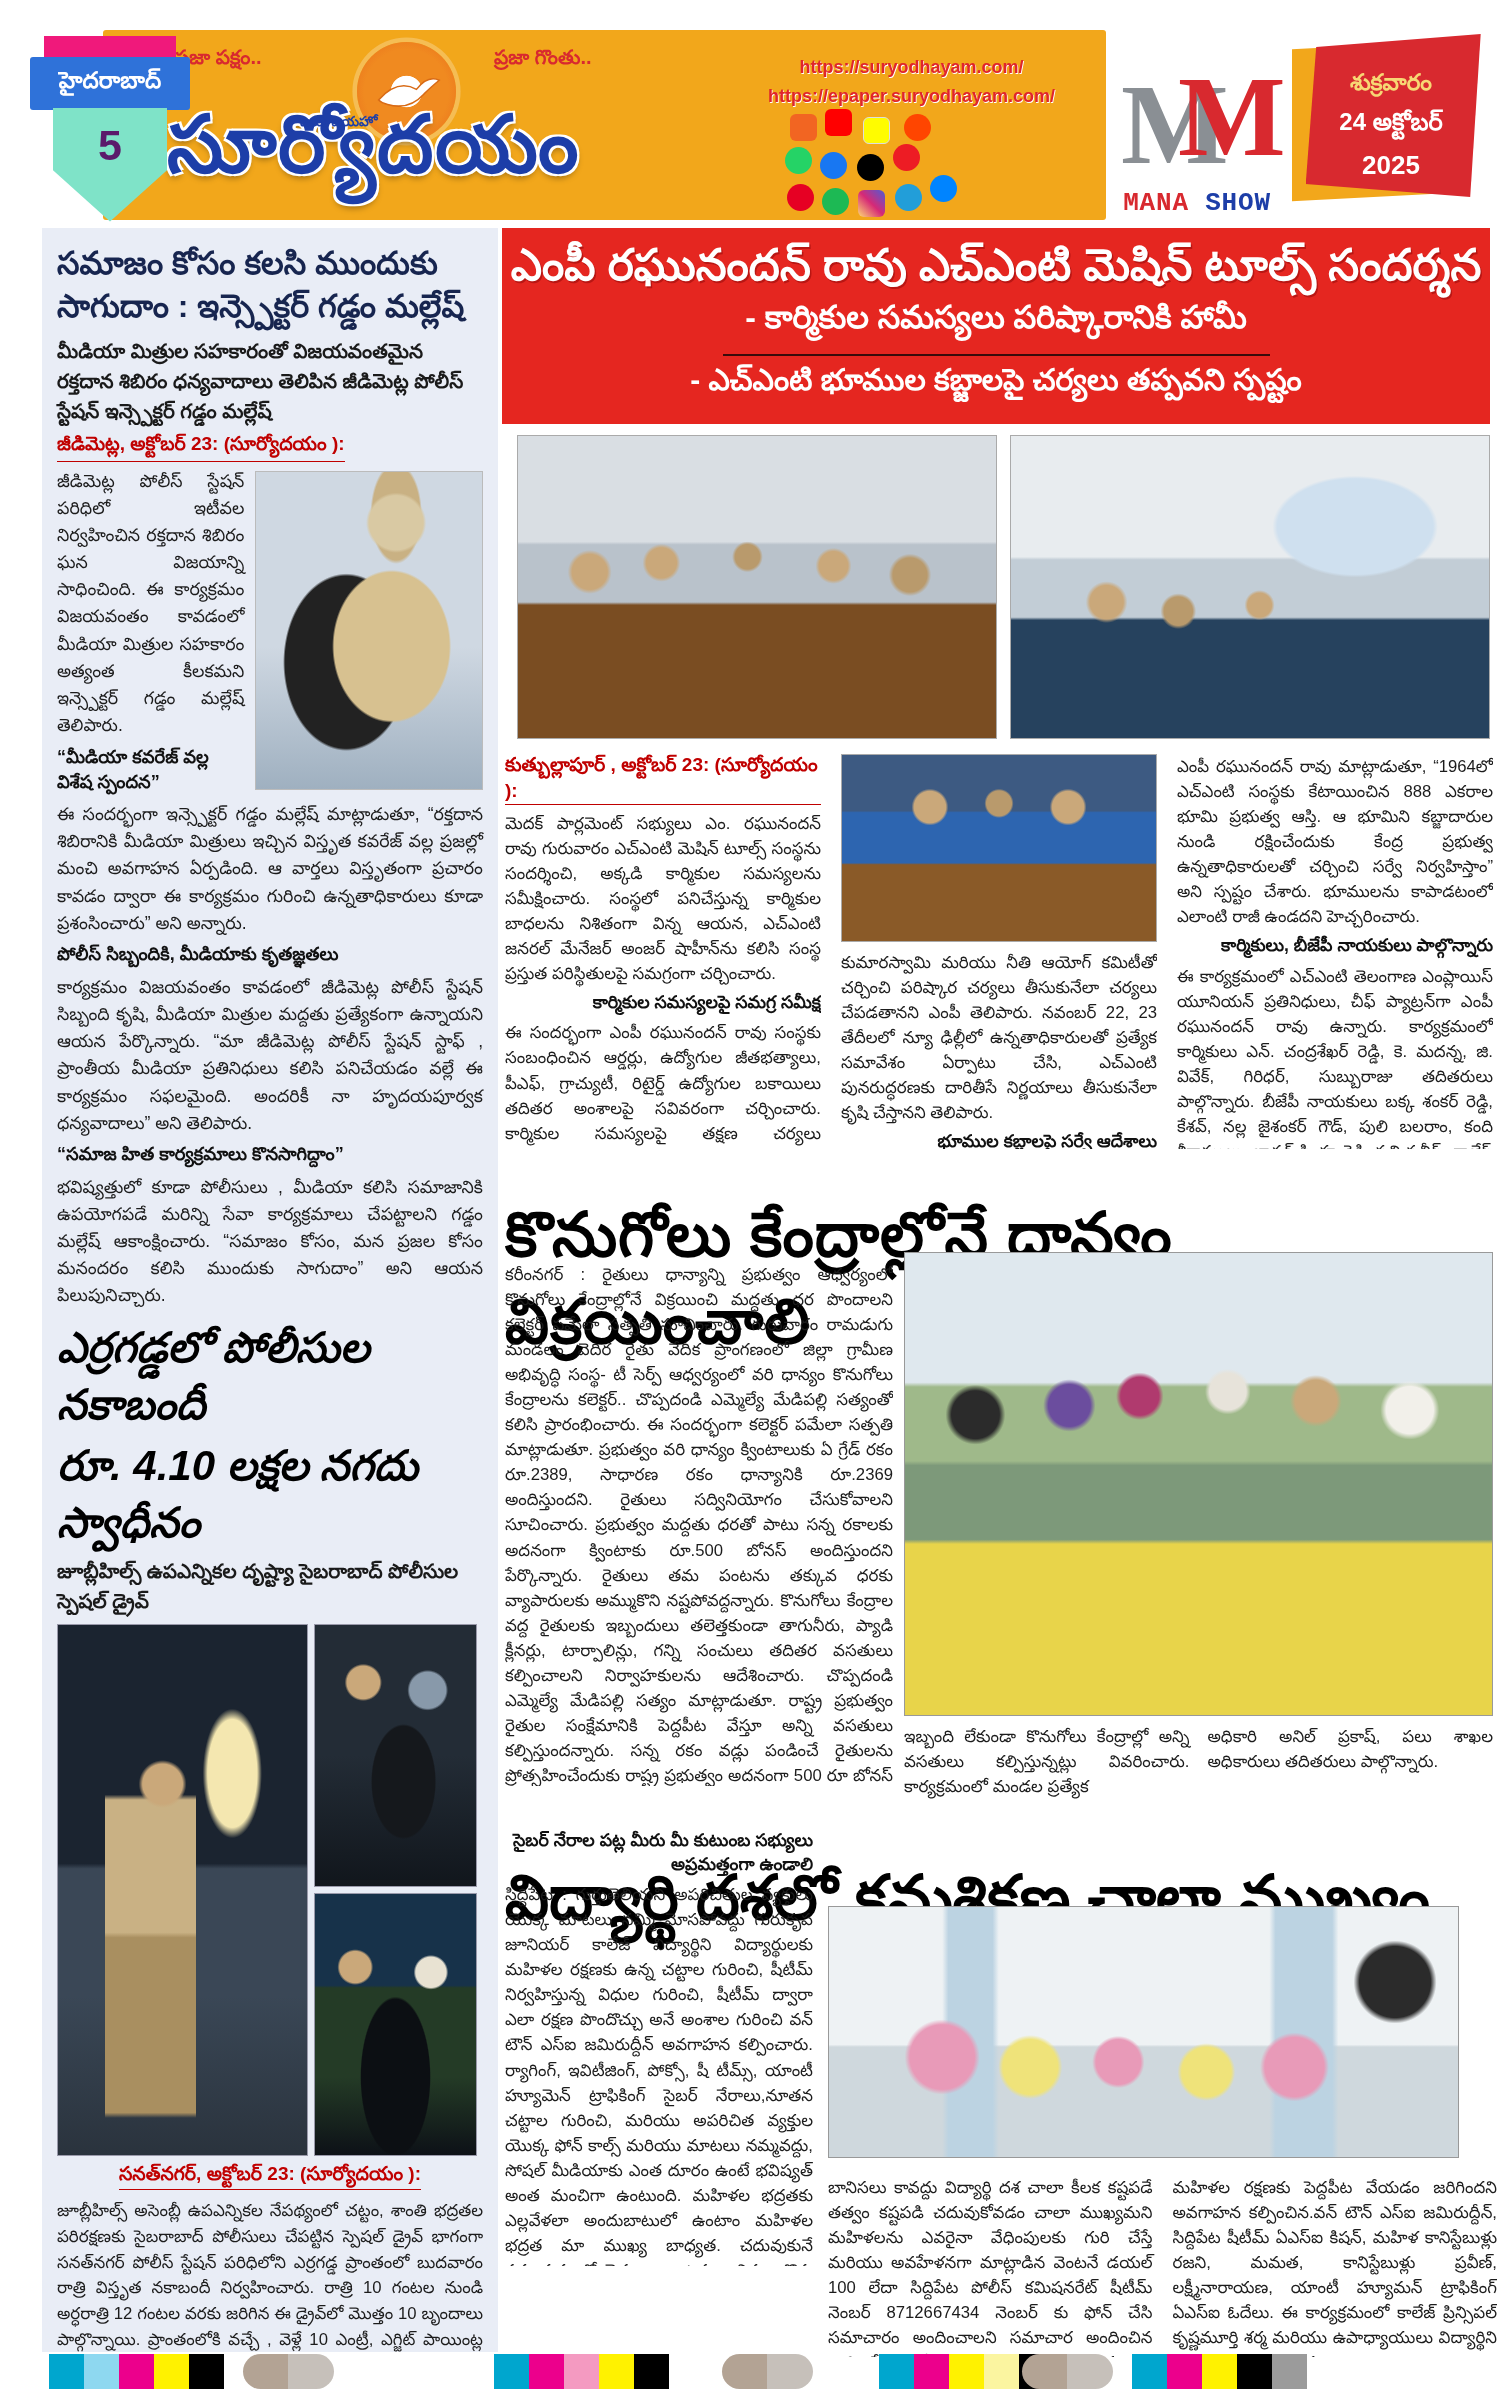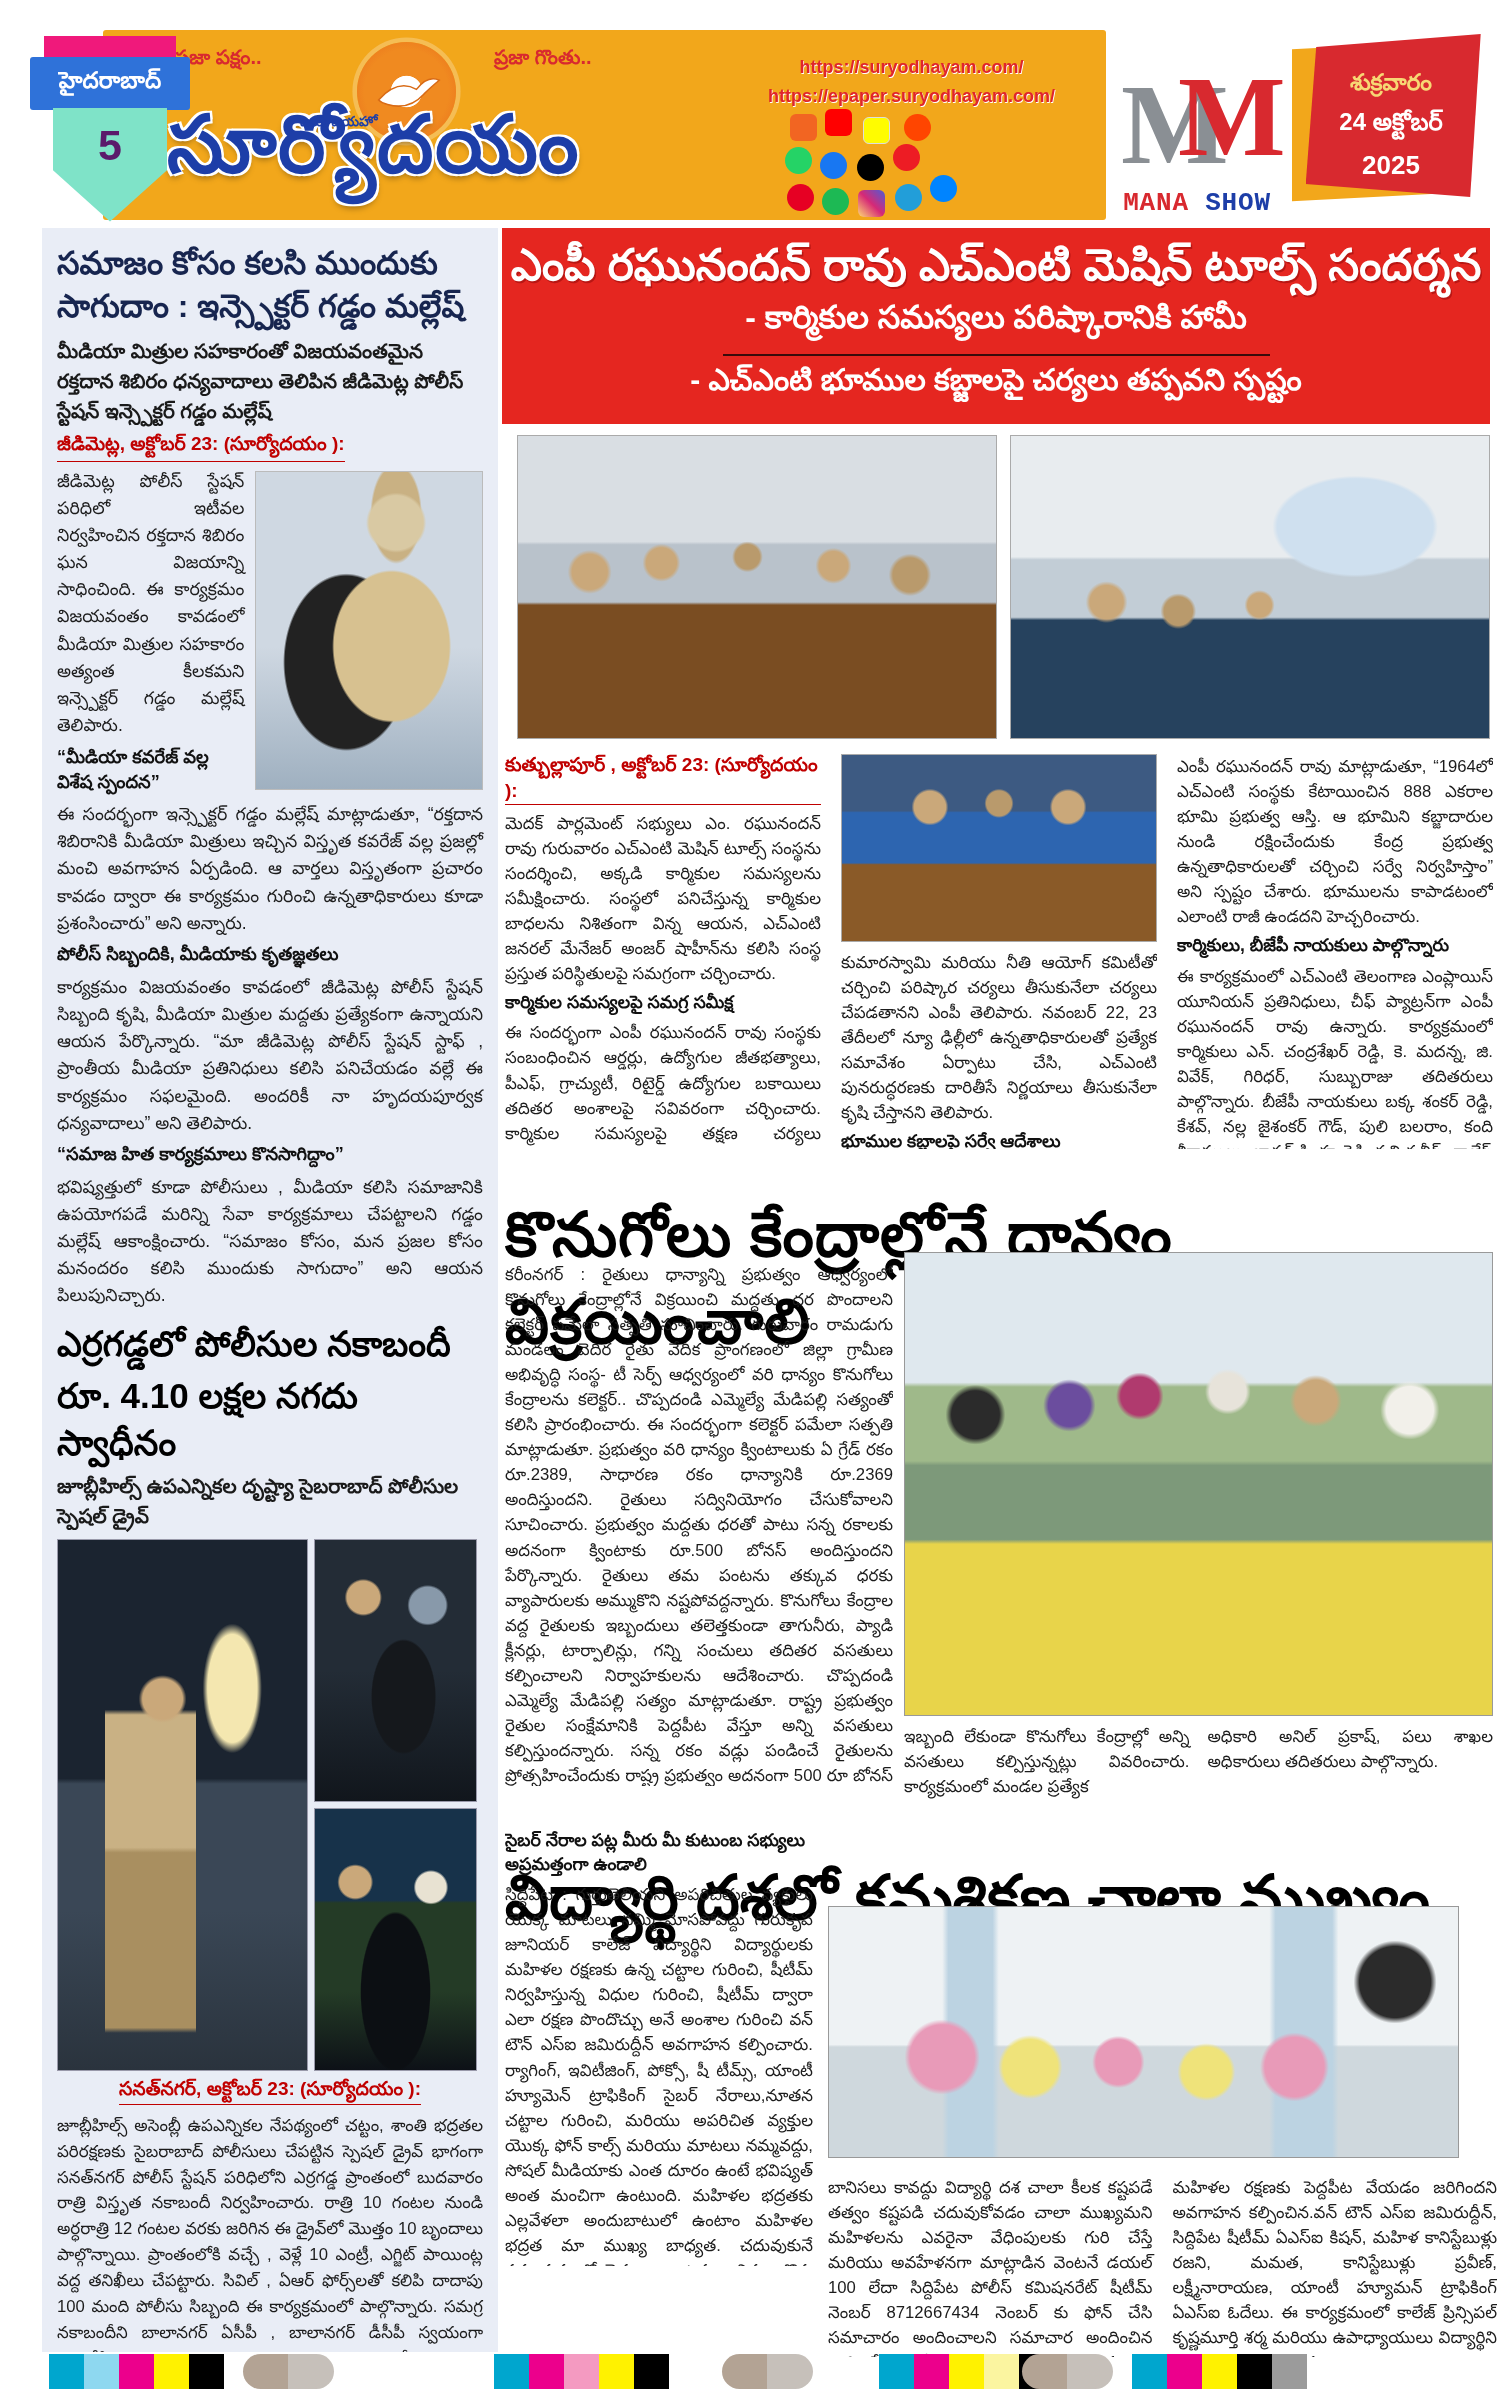--- a/index.html
+++ b/index.html
@@ -57,21 +57,21 @@
   .dateline.center span{border-bottom:1.5px solid #C00000;display:inline-block;}
   .lc-body{font-size:17.5px;line-height:1.55;color:#1c1c1c;text-align:justify;margin:0 0 7.6px 0;}
   .lc-bold{font-size:18px;font-weight:bold;color:#111;margin:4.6px 0;}
   .officer-photo{float:right;width:228px;height:319px;margin:3px 0 6px 10.6px;border:0.8px solid #bbb;
     background:
       radial-gradient(circle at 62% 16%, #d9c9a3 0 9%, transparent 10%),
       radial-gradient(ellipse at 62% 13%, #c9b183 0 12%, transparent 13%),
       radial-gradient(ellipse at 60% 55%, #d7c190 0 30%, transparent 31%),
       radial-gradient(ellipse at 40% 60%, #222 0 32%, transparent 33%),
       linear-gradient(180deg,#cfd8e2 0 55%, #9fb0c0 100%);}
-  .lc2-h1{color:#000;font-size:35px;font-weight:bold;line-height:1.35;margin:10.6px 0 4.6px 0;}
+  .lc2-h1{color:#000;font-size:42px;font-weight:bold;line-height:1.35;margin:10.6px 0 4.6px 0;font-style:italic;}
   .collage{display:flex;gap:6px;margin:7.6px 0;}
   .collage .big{width:251px;height:532px;border:0.8px solid #99a;
     background:
       radial-gradient(circle at 42% 30%, #caa87a 0 5%, transparent 6%),
       linear-gradient(180deg, transparent 0 32%, #c9b184 33% 58%, #a98f60 59% 92%, transparent 93%) no-repeat 30% 0/91px 100%,
       radial-gradient(ellipse at 70% 28%, #f4e7b0 0 10%, transparent 12%),
       linear-gradient(180deg,#1b2430 0 45%,#3a4756 46% 70%,#2a333d 100%);}
   .collage .stack{display:flex;flex-direction:column;gap:6px;}
   .collage .small{width:163px;height:263px;border:0.8px solid #99a;
     background:
@@ -104,21 +104,21 @@
   .ph-room2{background:
       radial-gradient(ellipse at 72% 30%, #cfe0ef 0 16%, transparent 17%),
       radial-gradient(circle at 20% 55%, #caa87a 0 4%, transparent 5%),
       radial-gradient(circle at 35% 58%, #b99a6c 0 4%, transparent 5%),
       radial-gradient(circle at 52% 56%, #caa87a 0 4%, transparent 5%),
       linear-gradient(180deg, transparent 0 60%, #26425e 61% 100%),
       linear-gradient(180deg,#e8ecef 0 40%,#c2cdd6 41% 65%,#56687a 100%);}
   .hmt-cols{position:absolute;left:505px;top:754px;width:988px;height:395px;display:flex;gap:20px;overflow:hidden;}
   .hmt-col{flex:1;overflow:hidden;}
   .n-body{font-size:16.7px;line-height:1.5;color:#1c1c1c;text-align:justify;margin:0 0 6px 0;}
-  .n-bold{font-size:17.5px;font-weight:bold;margin:4.6px 0;}
+  .n-bold{font-size:17.5px;font-weight:bold;margin:4.6px 0;text-align:right;}
   .sofa-photo{width:100%;height:188px;border:0.8px solid #aaa;margin-bottom:7.6px;
     background:
       radial-gradient(circle at 28% 28%, #caa87a 0 6%, transparent 7%),
       radial-gradient(circle at 50% 26%, #b99a6c 0 6%, transparent 7%),
       radial-gradient(circle at 72% 28%, #caa87a 0 6%, transparent 7%),
       linear-gradient(180deg, transparent 0 58%, #8a5a28 59% 100%),
       linear-gradient(180deg,#3d5a82 0 30%,#2d65b0 31% 62%,#1d4a86 100%);}
 
   
   .paddy-h1{position:absolute;left:505px;top:1157px;width:988px;font-size:62px;font-weight:bold;color:#000;letter-spacing:0.8px;}

